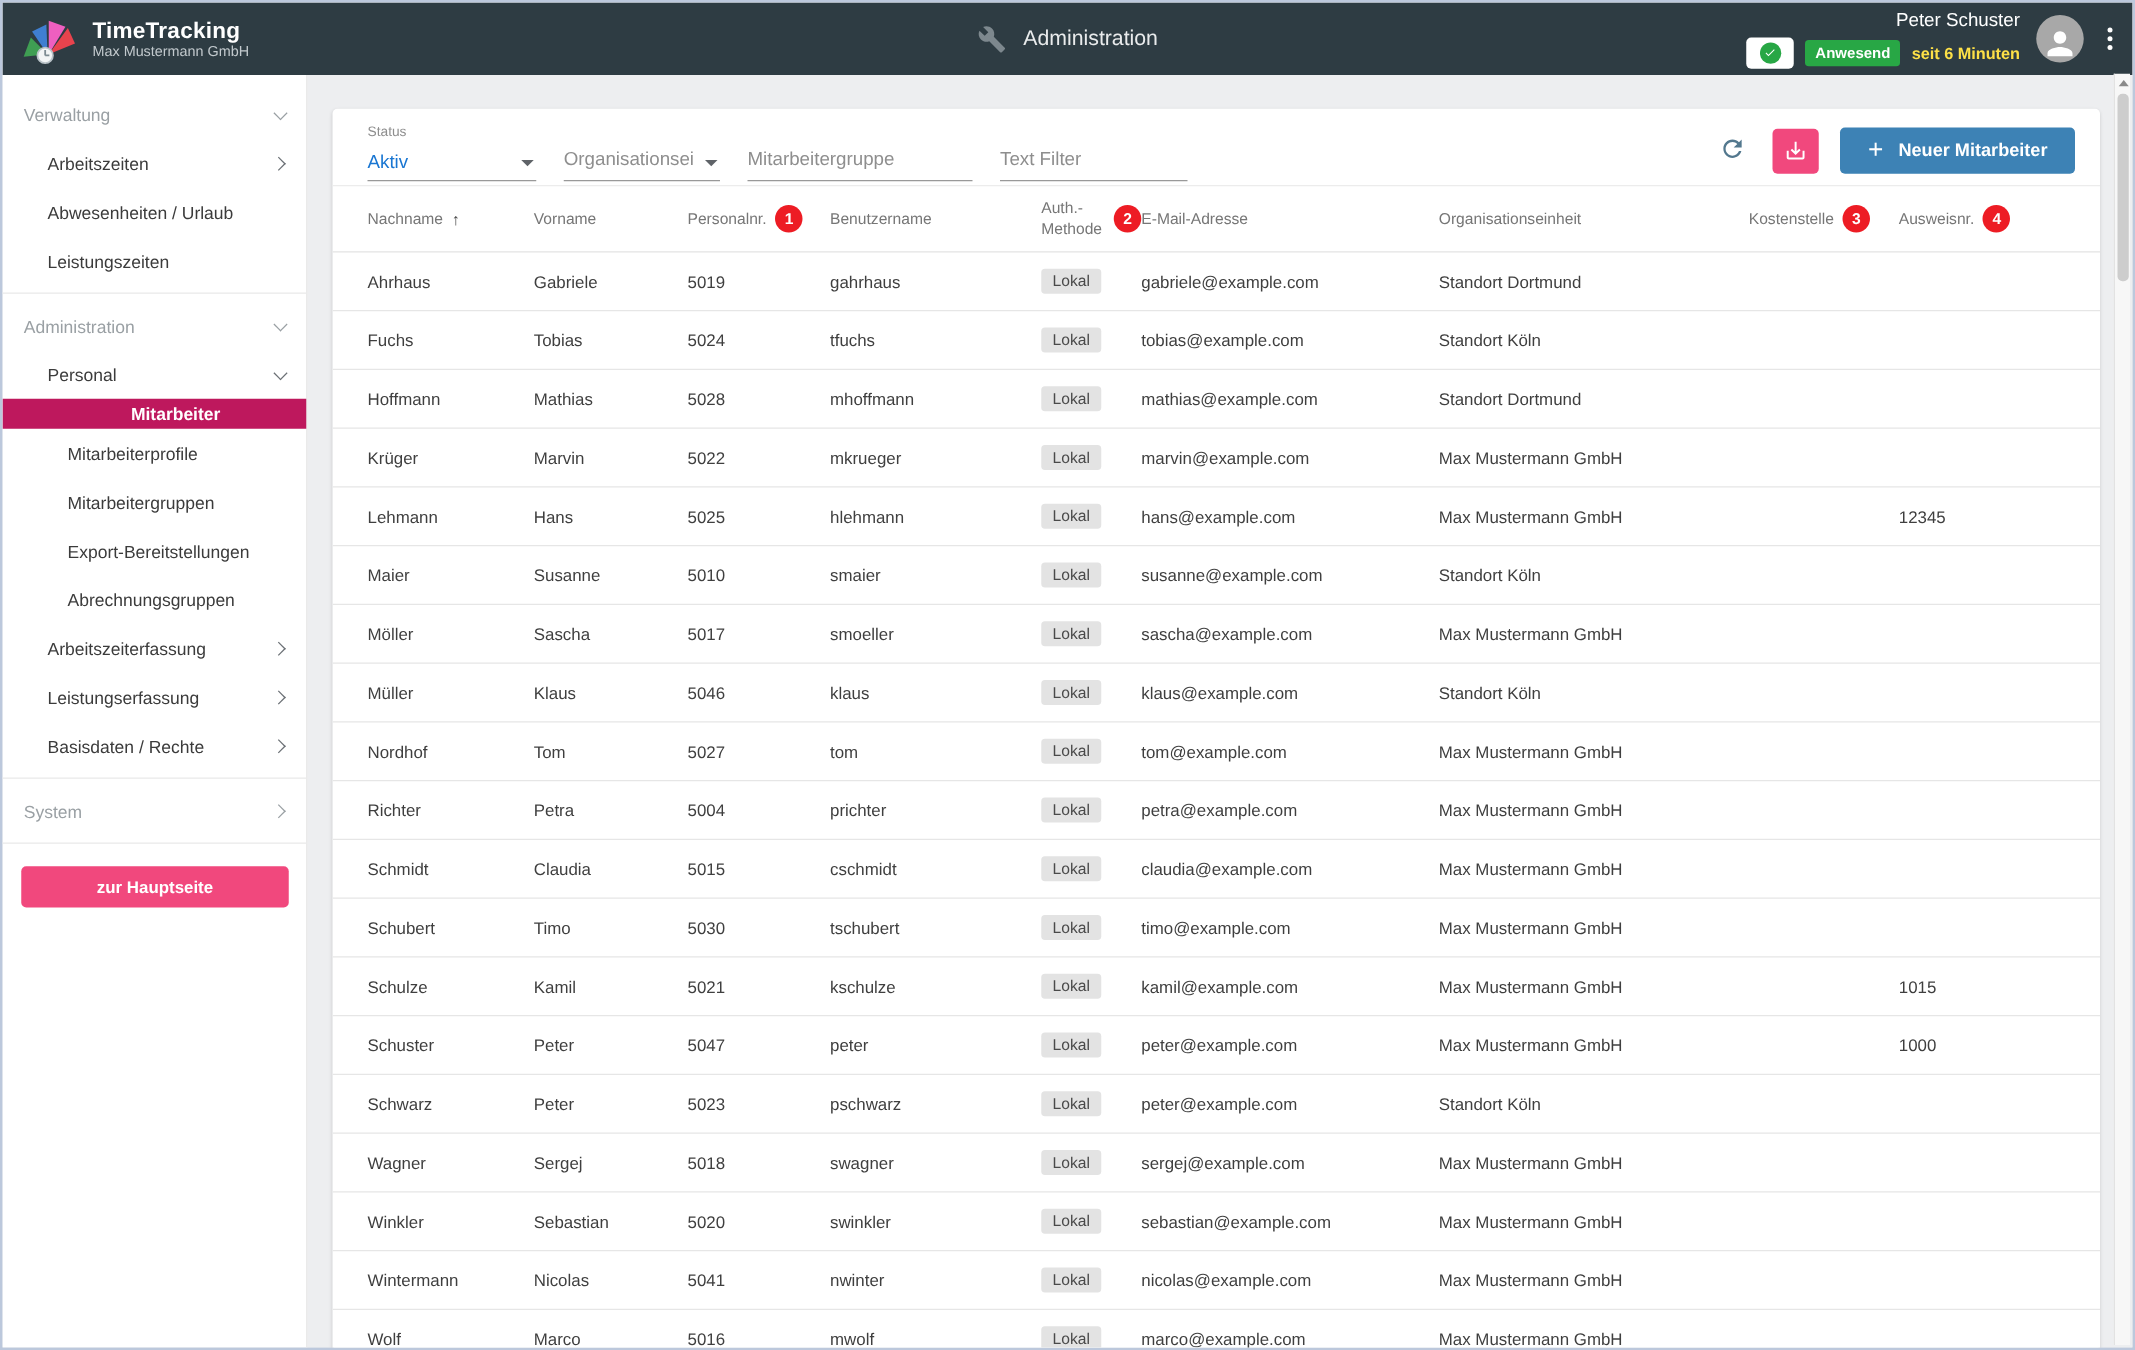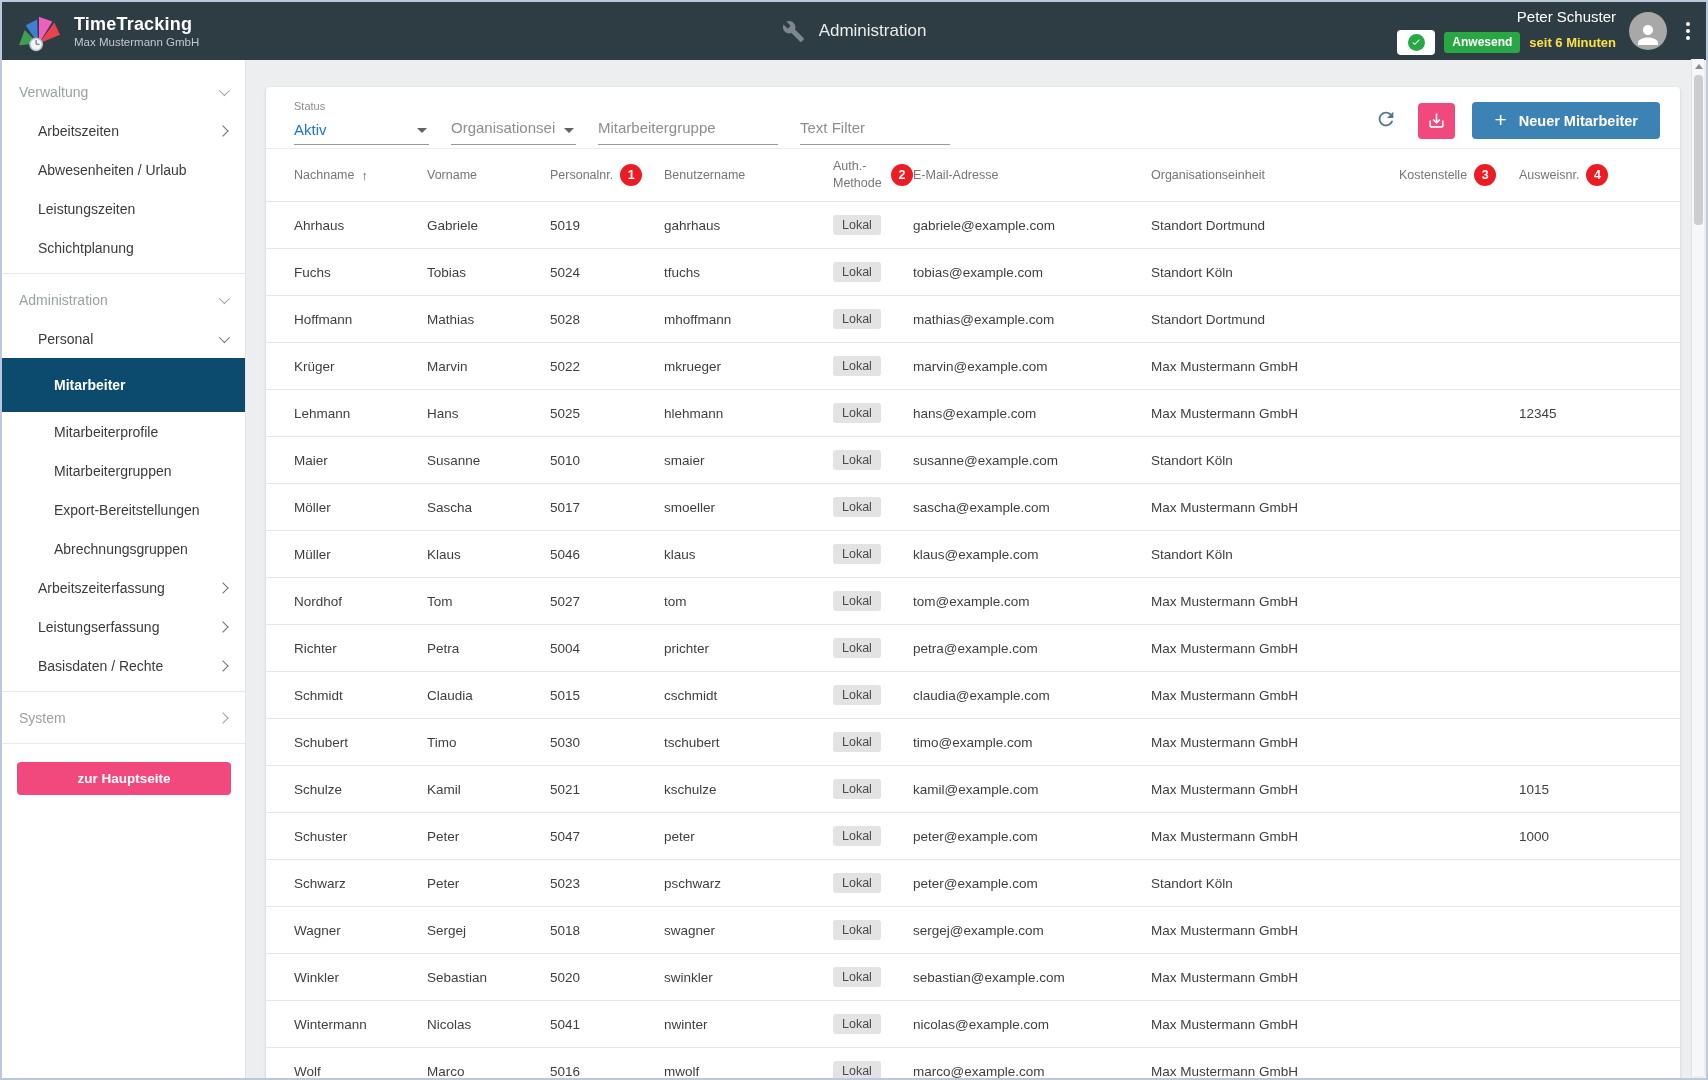--- a/index.html
+++ b/index.html
@@ -53,21 +53,21 @@
   }
   .sb-item {
     height:39px; display:flex; align-items:center; font-size:14px; color:#3b3b3b;
     cursor:pointer; padding-right:18px; position:relative;
   }
   .sb-item.lvl0 { padding-left:17px; }
   .sb-item.lvl1 { padding-left:36px; }
   .sb-item.lvl2 { padding-left:52px; }
   .sb-item.muted { color:#9aa0a4; }
   .sb-item .sb-label { flex:1 1 auto; }
-  .sb-item.active { background:#0c4a6e; color:#ffffff; font-weight:bold; height:54px; }
+  .sb-item.active { background:#be185d; color:#ffffff; font-weight:bold; height:24px;text-align:center; }
   .chev { width:8px; height:8px; border-right:1.8px solid #6b7075; border-bottom:1.8px solid #6b7075; flex:0 0 auto; }
   .muted .chev { border-color:#9aa0a4; }
   .chev.down { transform:rotate(45deg) translateY(-2px); }
   .chev.right { transform:rotate(-45deg); }
   .sb-divider { border-top:1px solid #e9e9e9; margin:6px 0; }
   .home-button {
     display:block; margin:18px 15px 0; width:214px; height:33px; border:none;
     background:#f1487d; color:#ffffff; font-weight:bold; font-size:13.5px;
     border-radius:4px; cursor:pointer; font-family:inherit;
   }
@@ -198,23 +198,20 @@
       <div class="sb-item lvl1">
         <span class="sb-label">Arbeitszeiten</span>
         <span class="chev right"></span>
       </div>
       <div class="sb-item lvl1">
         <span class="sb-label">Abwesenheiten / Urlaub</span>
       </div>
       <div class="sb-item lvl1">
         <span class="sb-label">Leistungszeiten</span>
       </div>
-      <div class="sb-item lvl1">
-        <span class="sb-label">Schichtplanung</span>
-      </div>
       <div class="sb-divider"></div>
       <div class="sb-item lvl0 muted">
         <span class="sb-label">Administration</span>
         <span class="chev down"></span>
       </div>
       <div class="sb-item lvl1">
         <span class="sb-label">Personal</span>
         <span class="chev down"></span>
       </div>
       <div class="sb-item lvl2 active">

